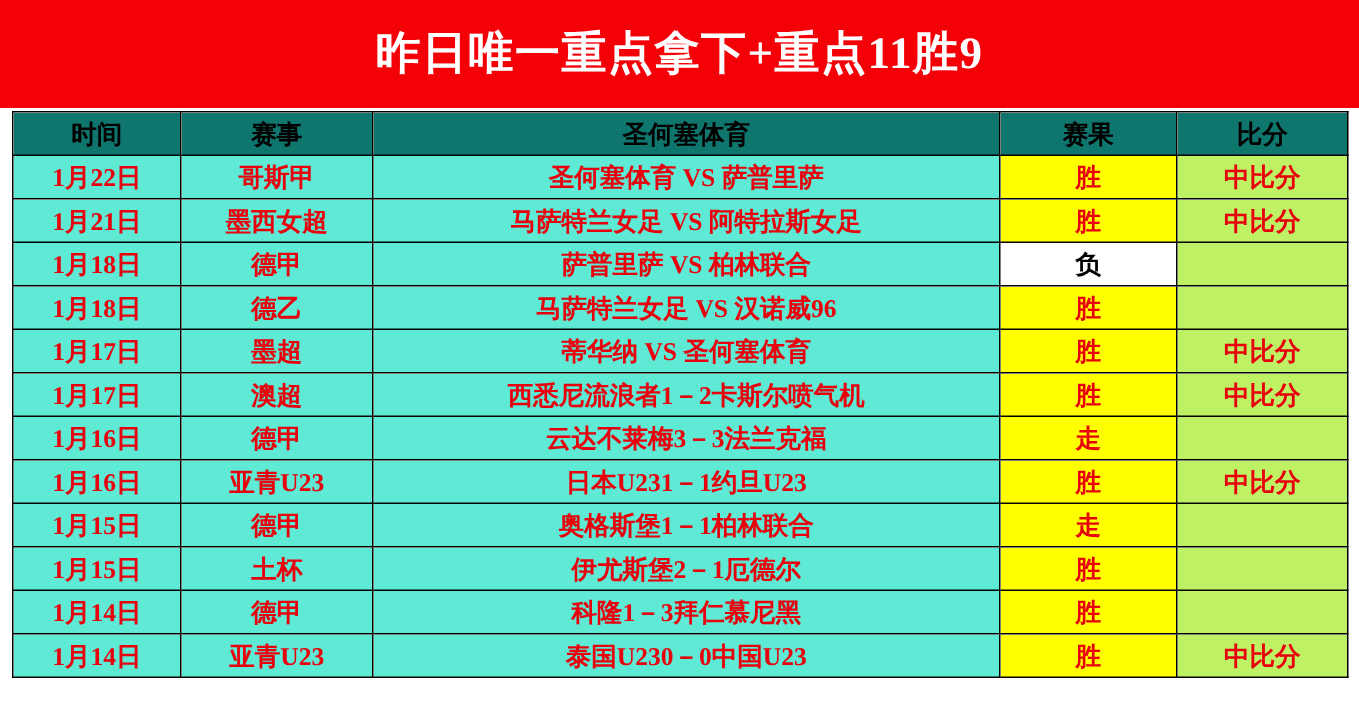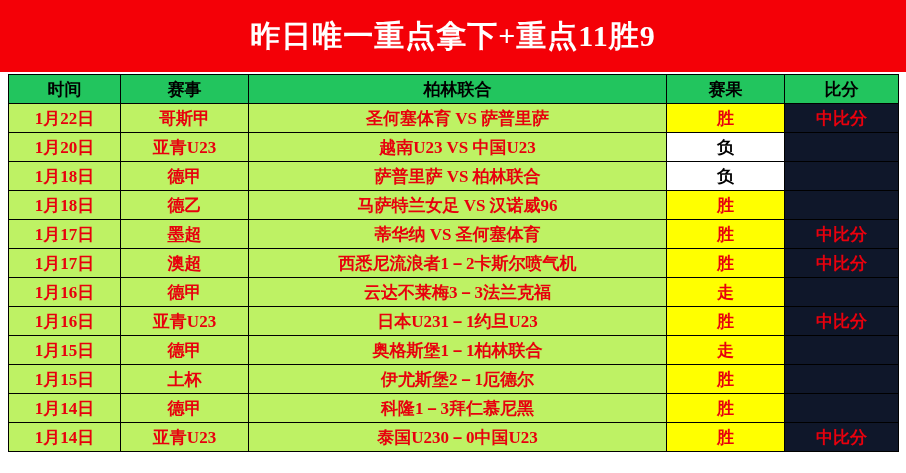--- a/index.html
+++ b/index.html
@@ -47,52 +47,52 @@
     text-align: center;
     vertical-align: middle;
     padding: 0;
     font-size: 17px;
     font-weight: bold;
     white-space: nowrap;
     overflow: hidden;
     font-family: "Liberation Serif", serif;
   }
   table.match-table thead th {
-    background: #22c55e;
+    background: #0f766e;
     color: #000000;
     font-size: 17px;
   }
   .col-time   { width: 112px; }
   .col-league { width: 128px; }
   .col-fixture{ width: 418px; }
   .col-result { width: 118px; }
   .col-score  { width: 114px; }
 
   td.cell-time,
   td.cell-league,
   td.cell-fixture {
     color: #e8000d;
-    background: #bef264;
+    background: #5eead4;
   }
   td.cell-result {
     color: #e8000d;
     background: #ffffff;
   }
   td.cell-result.hl {
     background: #ffff00;
   }
   td.cell-result.lose {
     color: #000000;
   }
   td.cell-result.zou {
     color: #e8000d;
   }
   td.cell-score {
     color: #e8000d;
-    background: #0f172a;
+    background: #bef264;
   }
 </style>
 </head>
 <body>
 
 <div class="page">
 
   <div class="banner">昨日唯一重点拿下+重点11胜9</div>
 
   <table class="match-table">
@@ -100,39 +100,39 @@
       <col class="col-time">
       <col class="col-league">
       <col class="col-fixture">
       <col class="col-result">
       <col class="col-score">
     </colgroup>
     <thead>
       <tr>
         <th>时间</th>
         <th>赛事</th>
-        <th>柏林联合</th>
+        <th>圣何塞体育</th>
         <th>赛果</th>
         <th>比分</th>
       </tr>
     </thead>
     <tbody>
       <tr>
         <td class="cell-time">1月22日</td>
         <td class="cell-league">哥斯甲</td>
         <td class="cell-fixture">圣何塞体育  VS  萨普里萨</td>
         <td class="cell-result hl">胜</td>
         <td class="cell-score">中比分</td>
       </tr>
       <tr>
-        <td class="cell-time">1月20日</td>
-        <td class="cell-league">亚青U23</td>
-        <td class="cell-fixture">越南U23 VS 中国U23</td>
-        <td class="cell-result lose">负</td>
-        <td class="cell-score"></td>
+        <td class="cell-time">1月21日</td>
+        <td class="cell-league">墨西女超</td>
+        <td class="cell-fixture">马萨特兰女足  VS  阿特拉斯女足</td>
+        <td class="cell-result hl">胜</td>
+        <td class="cell-score">中比分</td>
       </tr>
       <tr>
         <td class="cell-time">1月18日</td>
         <td class="cell-league">德甲</td>
         <td class="cell-fixture">萨普里萨  VS  柏林联合</td>
         <td class="cell-result lose">负</td>
         <td class="cell-score"></td>
       </tr>
       <tr>
         <td class="cell-time">1月18日</td>

